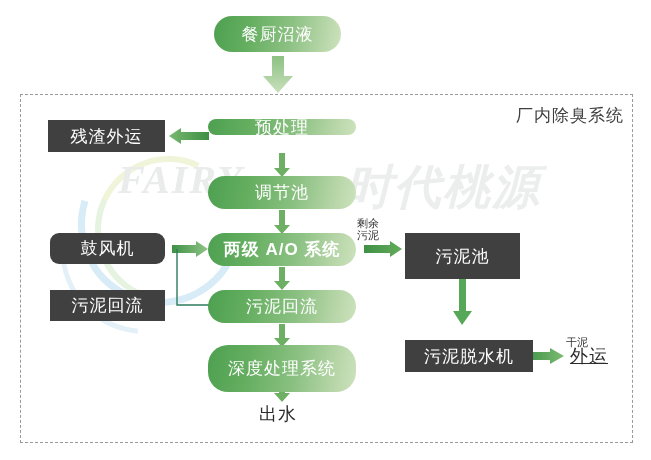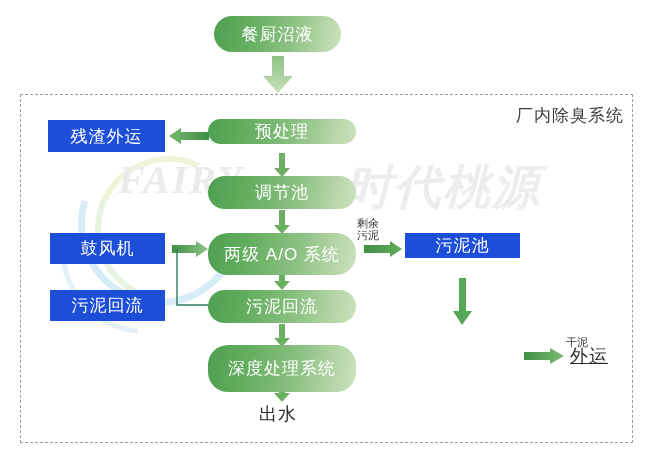--- a/index.html
+++ b/index.html
@@ -115,21 +115,21 @@
     box-sizing: border-box;
     white-space: nowrap;
   }
   .node-green {
     border-radius: 20px;
     background: linear-gradient(100deg, #4da050 0%, #65ae60 28%, #8cc183 60%, #b7d6a8 85%, #cde2bd 100%);
     font-size: 17px;
     letter-spacing: 1px;
   }
   .node-blue {
-    background: #1d4ed8;
+    background: #404040;
     font-size: 17px;
     letter-spacing: 1px;
   }
 
   
   .arrow {
     position: absolute;
     z-index: 4;
   }
   .arrow svg { display: block; }
@@ -180,21 +180,21 @@
       <defs>
         <linearGradient id="ga1" x1="0" y1="0" x2="0" y2="1">
           <stop offset="0%" stop-color="#8cc183"></stop>
           <stop offset="100%" stop-color="#c9e0bb"></stop>
         </linearGradient>
       </defs>
       <polygon points="12,0 24,0 24,20 33,20 18,37 3,20 12,20" fill="url(#ga1)"></polygon>
     </svg>
   </div>
 
-  <div class="node node-green" style="left:208px; top:119px; width:148px; height:25px;">预处理</div>
+  <div class="node node-green" style="left:208px; top:119px; width:148px; height:16px;">预处理</div>
 
   <div class="node node-blue" style="left:48px; top:120px; width:117px; height:32px;">残渣外运</div>
 
   <div class="arrow" style="left:169px; top:128px;">
     <svg width="40" height="16" viewBox="0 0 40 16">
       <defs>
         <linearGradient id="ga2" x1="1" y1="0" x2="0" y2="0">
           <stop offset="0%" stop-color="#3d8f44"></stop>
           <stop offset="100%" stop-color="#79b870"></stop>
         </linearGradient>
@@ -210,23 +210,23 @@
   </div>
 
   <div class="node node-green" style="left:208px; top:176px; width:148px; height:33px;">调节池</div>
 
   <div class="arrow" style="left:273px; top:210px;">
     <svg width="18" height="25" viewBox="0 0 18 25">
       <polygon points="6,0 12,0 12,15 17,15 9,24 1,15 6,15" fill="#6eb063"></polygon>
     </svg>
   </div>
 
-  <div class="node node-green" style="left:208px; top:233px; width:148px; height:42px;">两级 A/O 系统</div>
-
-  <div class="node node-blue" style="left:50px; top:233px; width:115px; height:31px;">鼓风机</div>
+  <div class="node node-green" style="left:208px; top:233px; width:148px; height:33px;font-weight:bold;">两级 A/O 系统</div>
+
+  <div class="node node-blue" style="left:50px; top:233px; width:115px; height:31px;border-radius:9px;">鼓风机</div>
 
   <div class="node node-blue" style="left:50px; top:290px; width:115px; height:31px;">污泥回流</div>
 
   <div class="arrow" style="left:172px; top:241px;">
     <svg width="36" height="16" viewBox="0 0 36 16">
       <defs>
         <linearGradient id="ga3" x1="0" y1="0" x2="1" y2="0">
           <stop offset="0%" stop-color="#3f9146"></stop>
           <stop offset="100%" stop-color="#8fc486"></stop>
         </linearGradient>
@@ -259,36 +259,37 @@
       <defs>
         <linearGradient id="ga4" x1="0" y1="0" x2="1" y2="0">
           <stop offset="0%" stop-color="#3f9146"></stop>
           <stop offset="100%" stop-color="#64ab5c"></stop>
         </linearGradient>
       </defs>
       <polygon points="0,4 26,4 26,0 38,8 26,16 26,12 0,12" fill="url(#ga4)"></polygon>
     </svg>
   </div>
 
-  <div class="node node-blue" style="left:405px; top:233px; width:115px; height:25px;">污泥池</div>
+  <div class="node node-blue" style="left:405px; top:233px; width:115px; height:46px;">污泥池</div>
 
   <div class="arrow" style="left:453px; top:278px;">
     <svg width="20" height="48" viewBox="0 0 20 48">
       <polygon points="6,0 13,0 13,33 19,33 9,47 0,33 6,33" fill="#56a758"></polygon>
     </svg>
   </div>
 
   <div class="arrow" style="left:273px; top:324px;">
     <svg width="18" height="24" viewBox="0 0 18 24">
       <polygon points="6,0 12,0 12,14 17,14 9,23 1,14 6,14" fill="#6eb063"></polygon>
     </svg>
   </div>
 
   <div class="node node-green" style="left:208px; top:345px; width:148px; height:47px;">深度处理系统</div>
 
+  <div class="node node-blue" style="left:405px; top:340px; width:128px; height:32px;">污泥脱水机</div>
 
   <div class="label label-small" style="left:526px; top:336px;margin-left:40px;">干泥</div>
 
   <div class="arrow" style="left:524px; top:348px;">
     <svg width="40" height="16" viewBox="0 0 40 16">
       <defs>
         <linearGradient id="ga5" x1="0" y1="0" x2="1" y2="0">
           <stop offset="0%" stop-color="#3f9146"></stop>
           <stop offset="100%" stop-color="#7cbb72"></stop>
         </linearGradient>

